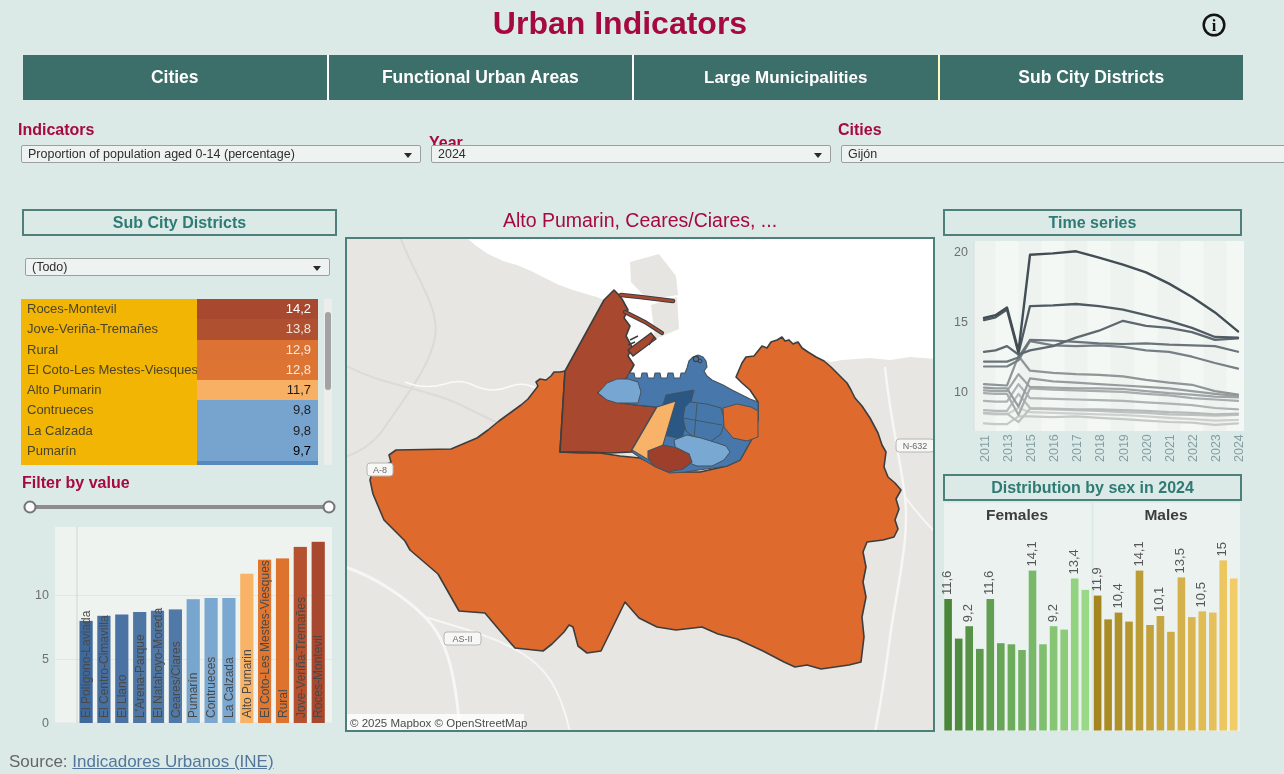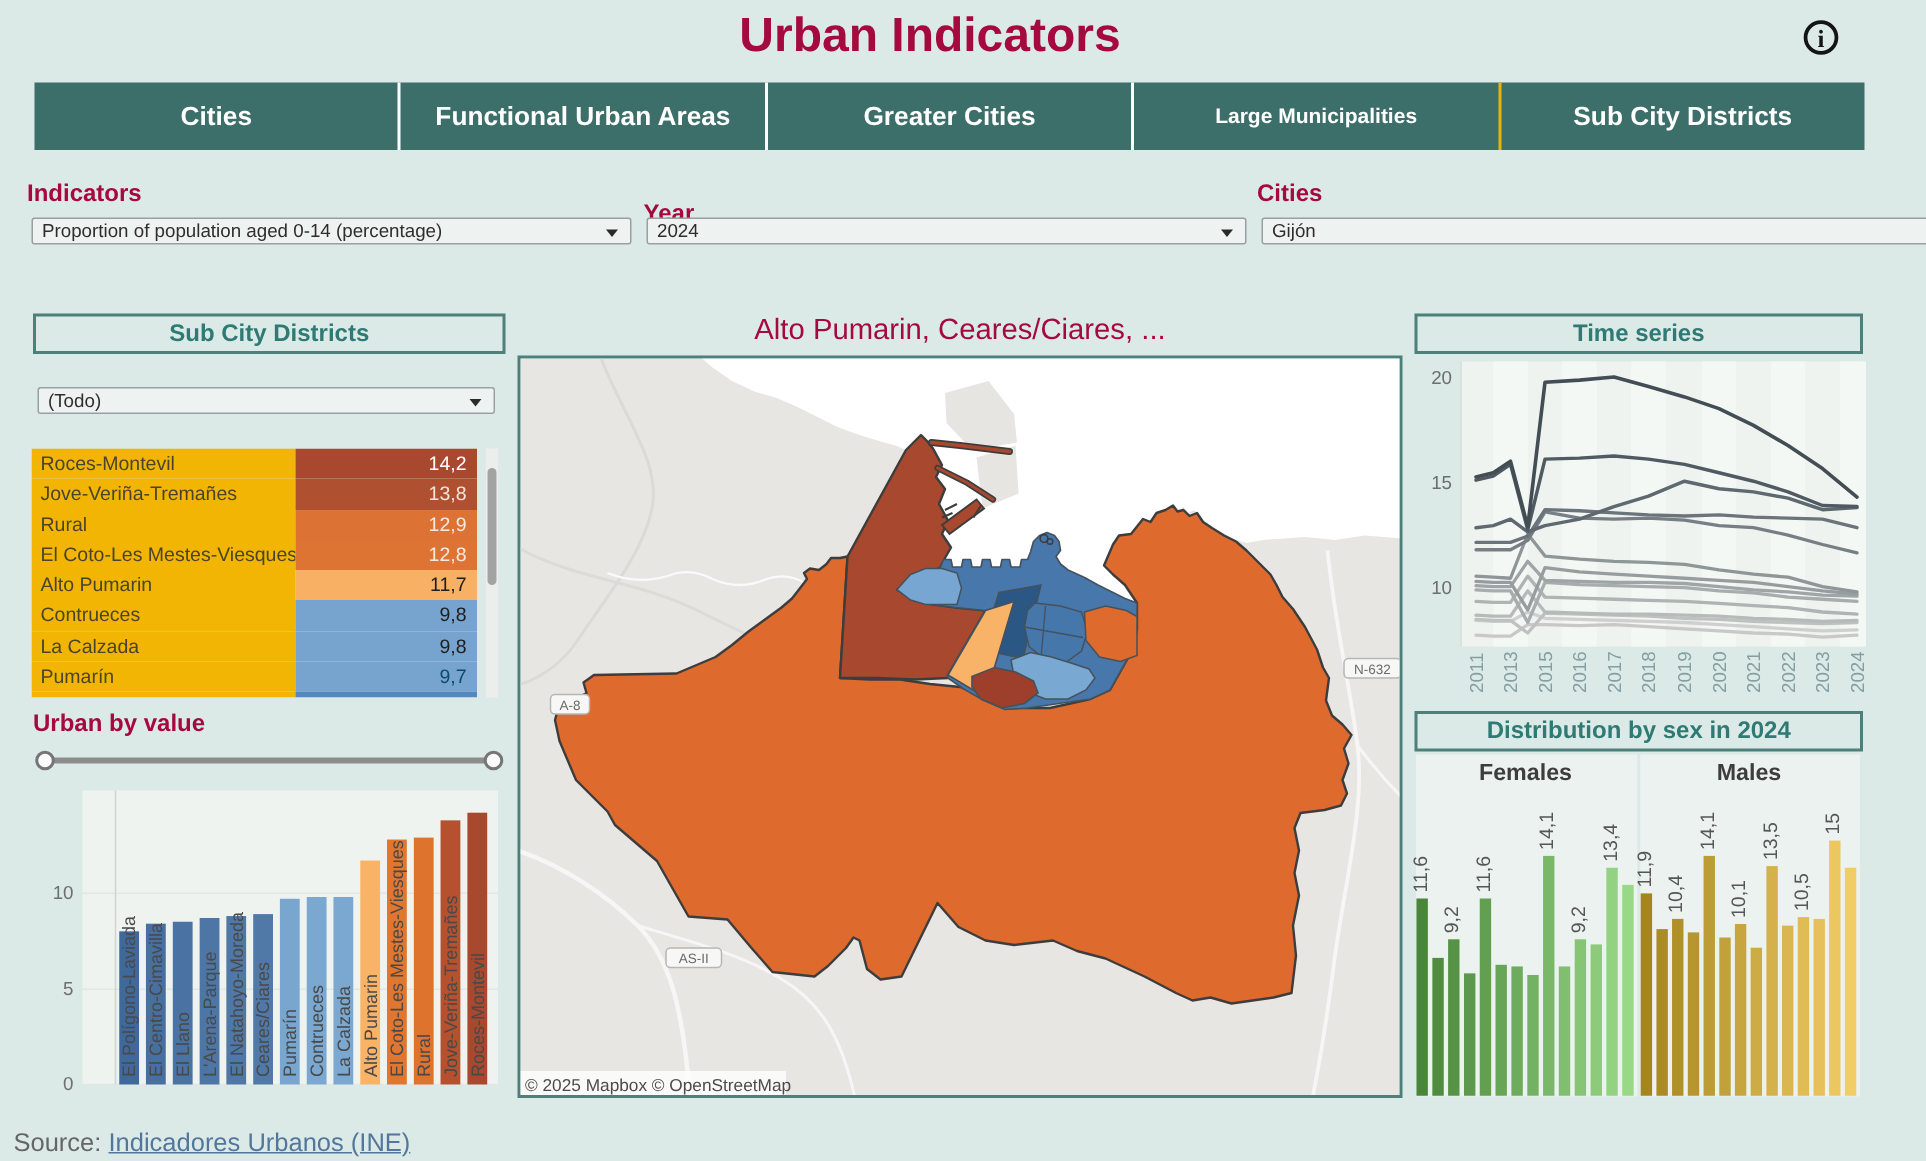--- a/index.html
+++ b/index.html
@@ -12,22 +12,21 @@
 .lbl{position:absolute;font-weight:bold;font-size:16px;color:#a6093d}
 </style></head><body>
 <div class="abs" style="left:0;top:5px;width:1240px;text-align:center;font-size:32px;font-weight:bold;color:#a6093d">Urban Indicators</div>
 <svg class="abs" style="left:1202px;top:13px" width="24" height="24" viewBox="0 0 24 24">
 <circle cx="12" cy="12" r="10.3" fill="none" stroke="#141414" stroke-width="2.5"></circle>
 <text x="12" y="18" font-family="Liberation Serif" font-weight="bold" font-size="16.5" fill="#141414" text-anchor="middle">i</text>
   </svg>
 <div class="abs" style="left:23px;top:55px;width:1220px;height:45px;background:#3c6e6a;display:flex">
 <div style="flex:1;color:#fff;font-weight:bold;font-size:17.5px;text-align:center;line-height:45px;border-right:2px solid #fff">Cities</div>
     <div style="flex:1;color:#fff;font-weight:bold;font-size:17.5px;text-align:center;line-height:45px;border-right:2px solid #fff">Functional Urban Areas</div>
-    <div style="flex:1;color:#fff;font-weight:bold;font-size:17.5px;text-align:center;line-height:45px;border-right:2px solid #fff">Greater Cities</div>
-    <div style="flex:1;color:#fff;font-weight:bold;font-size:14px;text-align:center;line-height:45px;border-right:2px solid #eab308">Large Municipalities</div>
+    <div style="flex:1;color:#fff;font-weight:bold;font-size:17px;text-align:center;line-height:45px;border-right:2px solid #fef9c3">Large Municipalities</div>
     <div style="flex:1;color:#fff;font-weight:bold;font-size:17.5px;text-align:center;line-height:45px;">Sub City Districts</div>
 </div>
 <div class="lbl" style="left:18px;top:121px">Indicators</div>
 <div class="lbl" style="left:429px;top:134px">Year</div>
 <div class="lbl" style="left:838px;top:121px">Cities</div>
 <div class="dd" style="left:21px;top:145px;width:400px">Proportion of population aged 0-14 (percentage)<span class="arr"></span></div> 
 <div class="dd" style="left:431px;top:145px;width:400px">2024<span class="arr"></span></div> 
 <div class="dd" style="left:841px;top:145px;width:476px">Gijón<span class="arr"></span></div>
 <div class="hdrbox" style="left:22px;top:209px;width:315px">Sub City Districts</div>
 <div class="dd" style="left:25px;top:258px;width:305px">(Todo)<span class="arr"></span></div>
@@ -55,30 +54,30 @@
     <div class="trow">
       <div class="tname">Contrueces</div>
       <div class="tval" style="background:#76a4cf;color:#1e1e1e">9,8</div>
     </div>
     <div class="trow">
       <div class="tname">La Calzada</div>
       <div class="tval" style="background:#76a4cf;color:#1e1e1e">9,8</div>
     </div>
     <div class="trow">
       <div class="tname">Pumarín</div>
-      <div class="tval" style="background:#76a4cf;color:#0c4a6e">9,7</div>
+      <div class="tval" style="background:#76a4cf;color:#000000">9,7</div>
     </div>
     <div class="trow" style="height:3.6px">
       <div class="tname"></div>
       <div class="tval" style="background:#5589bd"></div>
     </div>
   </div>
 <div style="position:absolute;left:324px;top:299px;width:8px;height:166px;background:#eceeec"></div>
 <div style="position:absolute;left:325px;top:312px;width:6px;height:78px;background:#a3a3a3;border-radius:3px"></div>
-<div class="lbl" style="left:22px;top:474px;font-size:16px">Urban by value</div>
+<div class="lbl" style="left:22px;top:474px;font-size:16px">Filter by value</div>
 <svg style="position:absolute;left:15px;top:468px" width="325" height="280" viewBox="0 0 325 280">
     <line x1="15" y1="39" x2="314" y2="39" stroke="#8d8d8d" stroke-width="4"></line>
     <circle cx="15" cy="39" r="5.5" fill="#fbfbfb" stroke="#757575" stroke-width="2"></circle>
     <circle cx="314" cy="39" r="5.5" fill="#fbfbfb" stroke="#757575" stroke-width="2"></circle>
     <rect x="40" y="59" width="277" height="196" fill="#eef3f0"></rect>
     <line x1="40" y1="127.5" x2="317" y2="127.5" stroke="#e2e7e4" stroke-width="1"></line>
     <text x="34" y="128.0" font-size="12.5" fill="#6f6f6f" text-anchor="end" dominant-baseline="middle">10</text>
     <line x1="40" y1="191.5" x2="317" y2="191.5" stroke="#e2e7e4" stroke-width="1"></line>
     <text x="34" y="192.0" font-size="12.5" fill="#6f6f6f" text-anchor="end" dominant-baseline="middle">5</text>
     <line x1="40" y1="255.0" x2="317" y2="255.0" stroke="#e2e7e4" stroke-width="1"></line>

